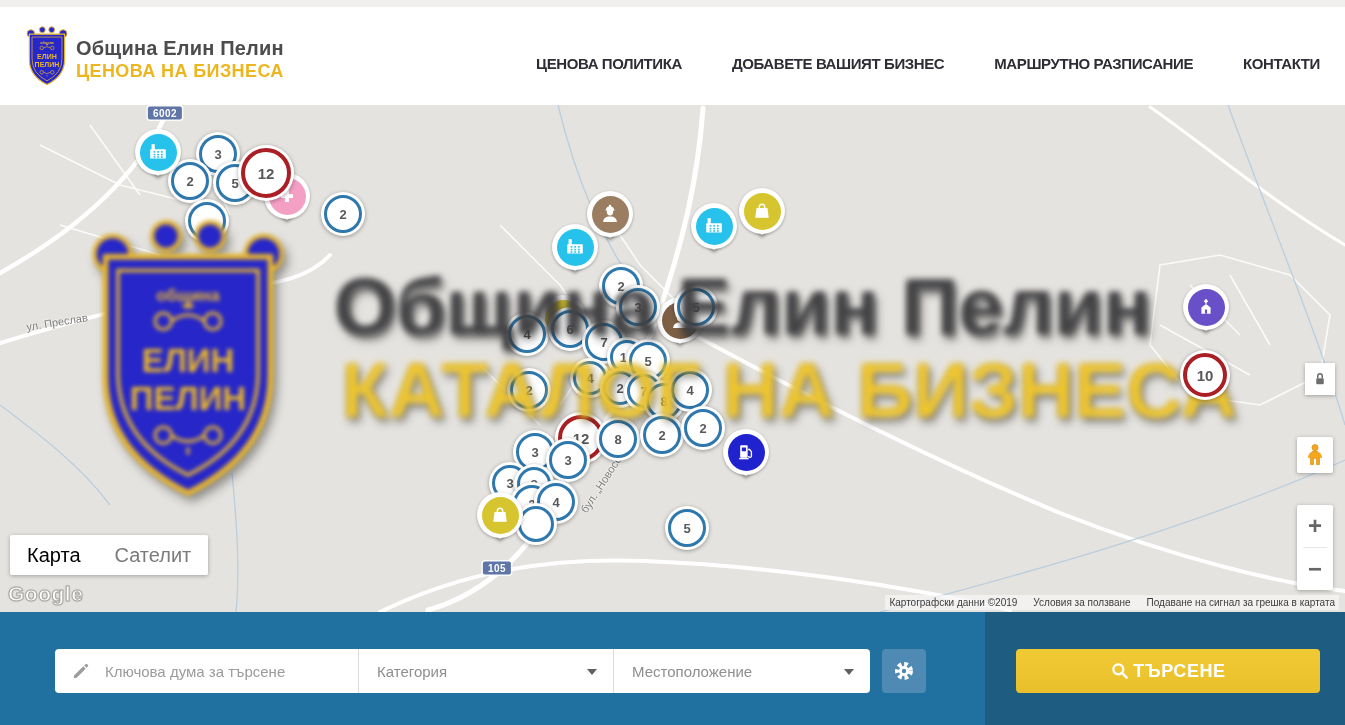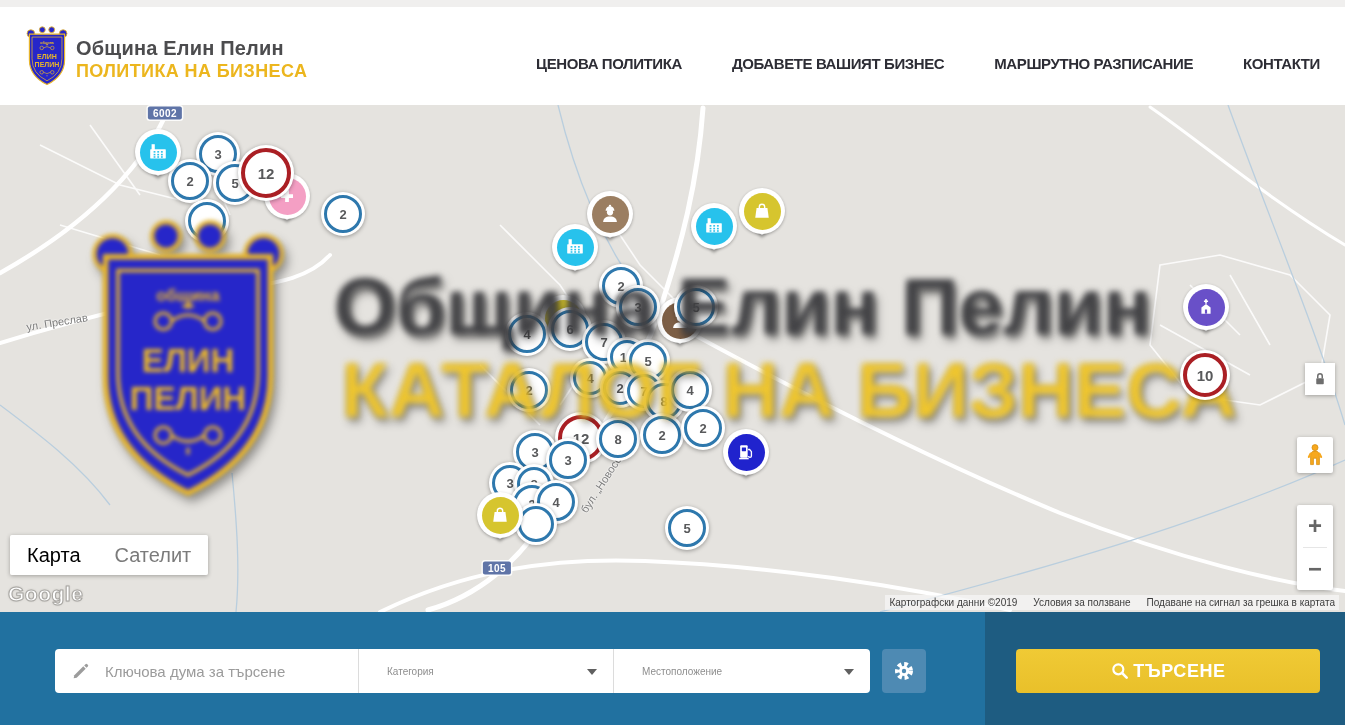--- a/index.html
+++ b/index.html
@@ -70,21 +70,21 @@
   #search-group{position:absolute;left:55px;top:37px;width:815px;height:44px;background:#fff;
                 border-radius:4px;display:flex;align-items:stretch;overflow:hidden;}
   .seg{display:flex;align-items:center;position:relative;}
   #seg-keyword{width:303px;}
   #seg-cat{width:254px;border-left:1px solid #dcdcdc;cursor:pointer;}
   #seg-loc{width:256px;border-left:1px solid #dcdcdc;cursor:pointer;}
   #seg-keyword svg{margin-left:16px;}
   #keyword-input{border:none;outline:none;flex:1;margin-left:12px;margin-right:8px;font-size:15px;color:#6d28d9;
                  font-family:"Liberation Sans",sans-serif;background:transparent;}
   #keyword-input::placeholder{color:#9b9b9b;}
-  .drop-label{margin-left:28px;font-size:10px;color:#8e8e8e;}
+  .drop-label{margin-left:18px;font-size:15px;color:#8e8e8e;}
   .drop-arrow{position:absolute;right:16px;top:50%;margin-top:-2px;width:0;height:0;
               border-left:5px solid transparent;border-right:5px solid transparent;border-top:6px solid #606060;}
   #gear-btn{position:absolute;left:882px;top:37px;width:44px;height:44px;border:none;border-radius:4px;
             background:#4e8ab3;display:flex;align-items:center;justify-content:center;cursor:pointer;}
   #search-btn{position:absolute;left:1016px;top:37px;width:304px;height:44px;border:none;border-radius:4px;
               background:linear-gradient(#f0ca35,#e9c02a);display:flex;align-items:center;justify-content:center;
               gap:3px;cursor:pointer;}
   #search-btn span{font-size:18px;font-weight:700;color:#fff;letter-spacing:.6px;
                    font-family:"Liberation Sans",sans-serif;}
 </style>
@@ -109,21 +109,21 @@
     </g>
     <text x="75" y="112" fill="#e8b62a" font-size="24" font-weight="bold" text-anchor="middle" font-family="Liberation Sans, sans-serif">ЕЛИН</text>
     <text x="75" y="140" fill="#e8b62a" font-size="24" font-weight="bold" text-anchor="middle" font-family="Liberation Sans, sans-serif">ПЕЛИН</text>
     <g stroke="#e8b62a" fill="none" stroke-width="2.2">
       <circle cx="57" cy="158" r="6"></circle>
           <circle cx="93" cy="158" r="6"></circle>
       <path d="M63,158 Q75,167 87,158 M75,167 v5"></path>
     </g>
   </svg></div>
   <div id="site-title">Община Елин Пелин</div>
-  <div id="site-subtitle">ПОЛИТИКА НА БИЗНЕСА</div>
+  <div id="site-subtitle">ЦЕНОВА НА БИЗНЕСА</div>
   <nav id="nav">
     <a>ЦЕНОВА ПОЛИТИКА</a>
     <a>ДОБАВЕТЕ ВАШИЯТ БИЗНЕС</a>
     <a>МАРШРУТНО РАЗПИСАНИЕ</a>
     <a>КОНТАКТИ</a>
   </nav>
 </div>
 
 <div id="map">
   <svg id="roads" width="1345" height="507" viewBox="0 0 1345 507">

